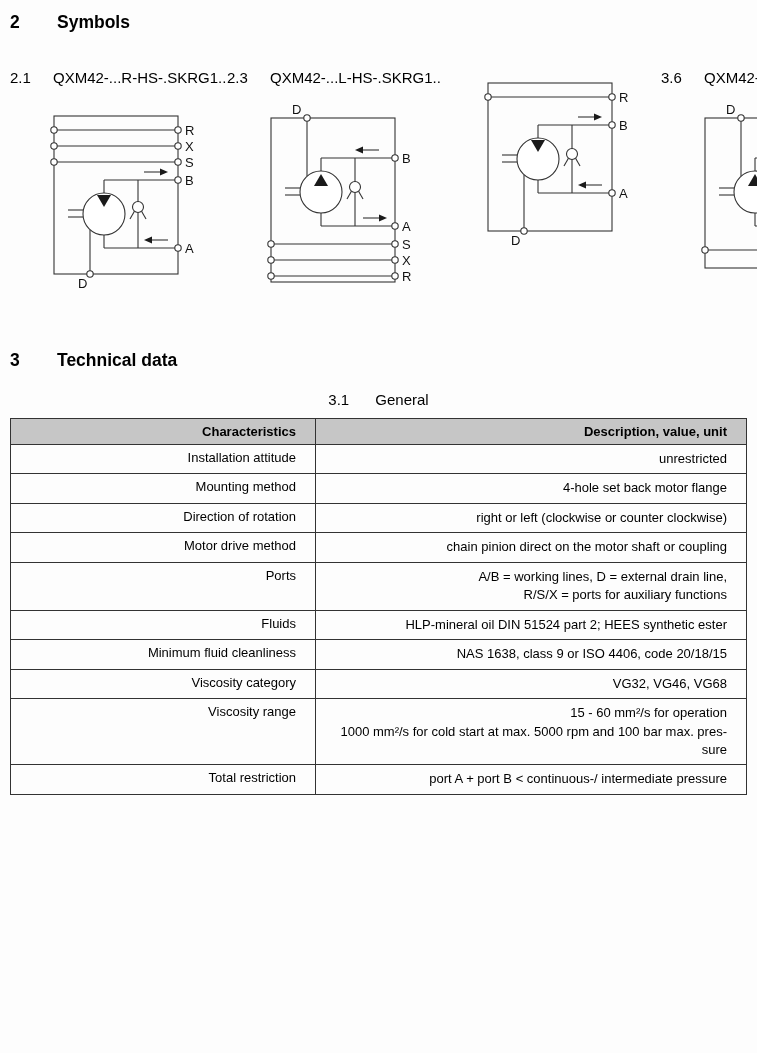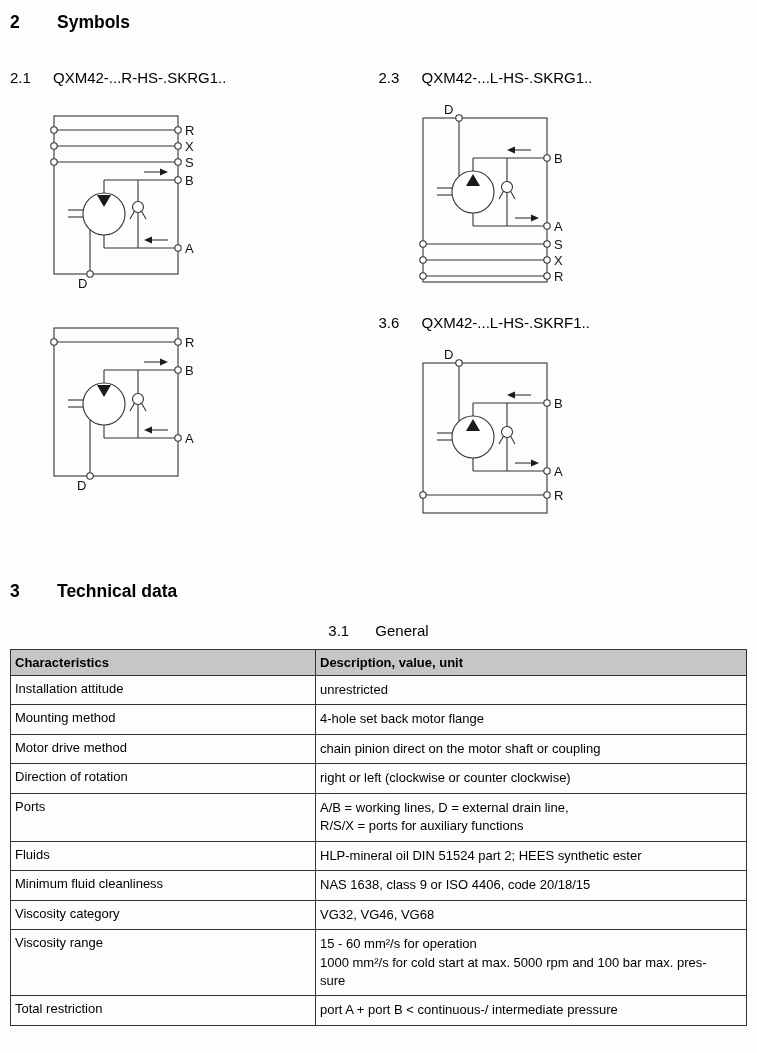--- a/index.html
+++ b/index.html
@@ -13,30 +13,30 @@
     padding: 8px 10px 10px 10px;
   }
 
   
   .h-section { display: flex; font-size: 17.5px; font-weight: bold; margin: 4px 0 18px 0; }
   .h-section .num { width: 47px; flex: none; }
   .h-sub { display: flex; font-size: 15px; font-weight: normal; margin: 20px 0 8px 0; justify-content: center; }
   .h-sub .num { width: 47px; flex: none; }
 
   
-  .diagram-grid { display: grid; grid-template-columns: 1fr 1fr; row-gap: 16px; margin-bottom: 52px; margin-top: 36px; }
+  .diagram-grid { display: grid; grid-template-columns: 1fr 1fr 1fr 1fr; row-gap: 16px; margin-bottom: 52px; margin-top: 36px; }
   .d-title { display: flex; font-size: 15px; margin-bottom: 16px; }
   .d-title .num { width: 43px; flex: none; }
   .diagram-cell svg { display: block; margin-left: 32px; }
   svg { stroke-linecap: butt; }
   svg text { font-family: "Liberation Sans", sans-serif; font-size: 13px; fill: #111; stroke: none; }
 
   
   table { width: 100%; border-collapse: collapse; font-size: 13px; margin-top: 10px; }
-  th, td { border: 1px solid #333; padding: 5px 4px; text-align: left; vertical-align: top; }
+  th, td { border: 1px solid #333; padding: 5px 19px; text-align: right; vertical-align: top; }
   thead th { background: #c6c6c6; font-weight: bold; }
   td.pre { white-space: pre-line; line-height: 1.42; }
   col.c1 { width: 305px; }
 </style>
 </head>
 <body>
 
 <div class="page">
 
   <div class="h-section">
@@ -248,26 +248,26 @@
     <tbody>
       <tr>
           <td>Installation attitude</td>
           <td class="pre">unrestricted</td>
         </tr>
       <tr>
           <td>Mounting method</td>
           <td class="pre">4-hole set back motor flange</td>
         </tr>
       <tr>
+          <td>Direction of rotation</td>
+          <td class="pre">right or left (clockwise or counter clockwise)</td>
+        </tr>
+      <tr>
           <td>Motor drive method</td>
           <td class="pre">chain pinion direct on the motor shaft or coupling</td>
-        </tr>
-      <tr>
-          <td>Direction of rotation</td>
-          <td class="pre">right or left (clockwise or counter clockwise)</td>
         </tr>
       <tr>
           <td>Ports</td>
           <td class="pre">A/B = working lines, D = external drain line,
 R/S/X = ports for auxiliary functions</td>
         </tr>
       <tr>
           <td>Fluids</td>
           <td class="pre">HLP-mineral oil DIN 51524 part 2; HEES synthetic ester</td>
         </tr>

